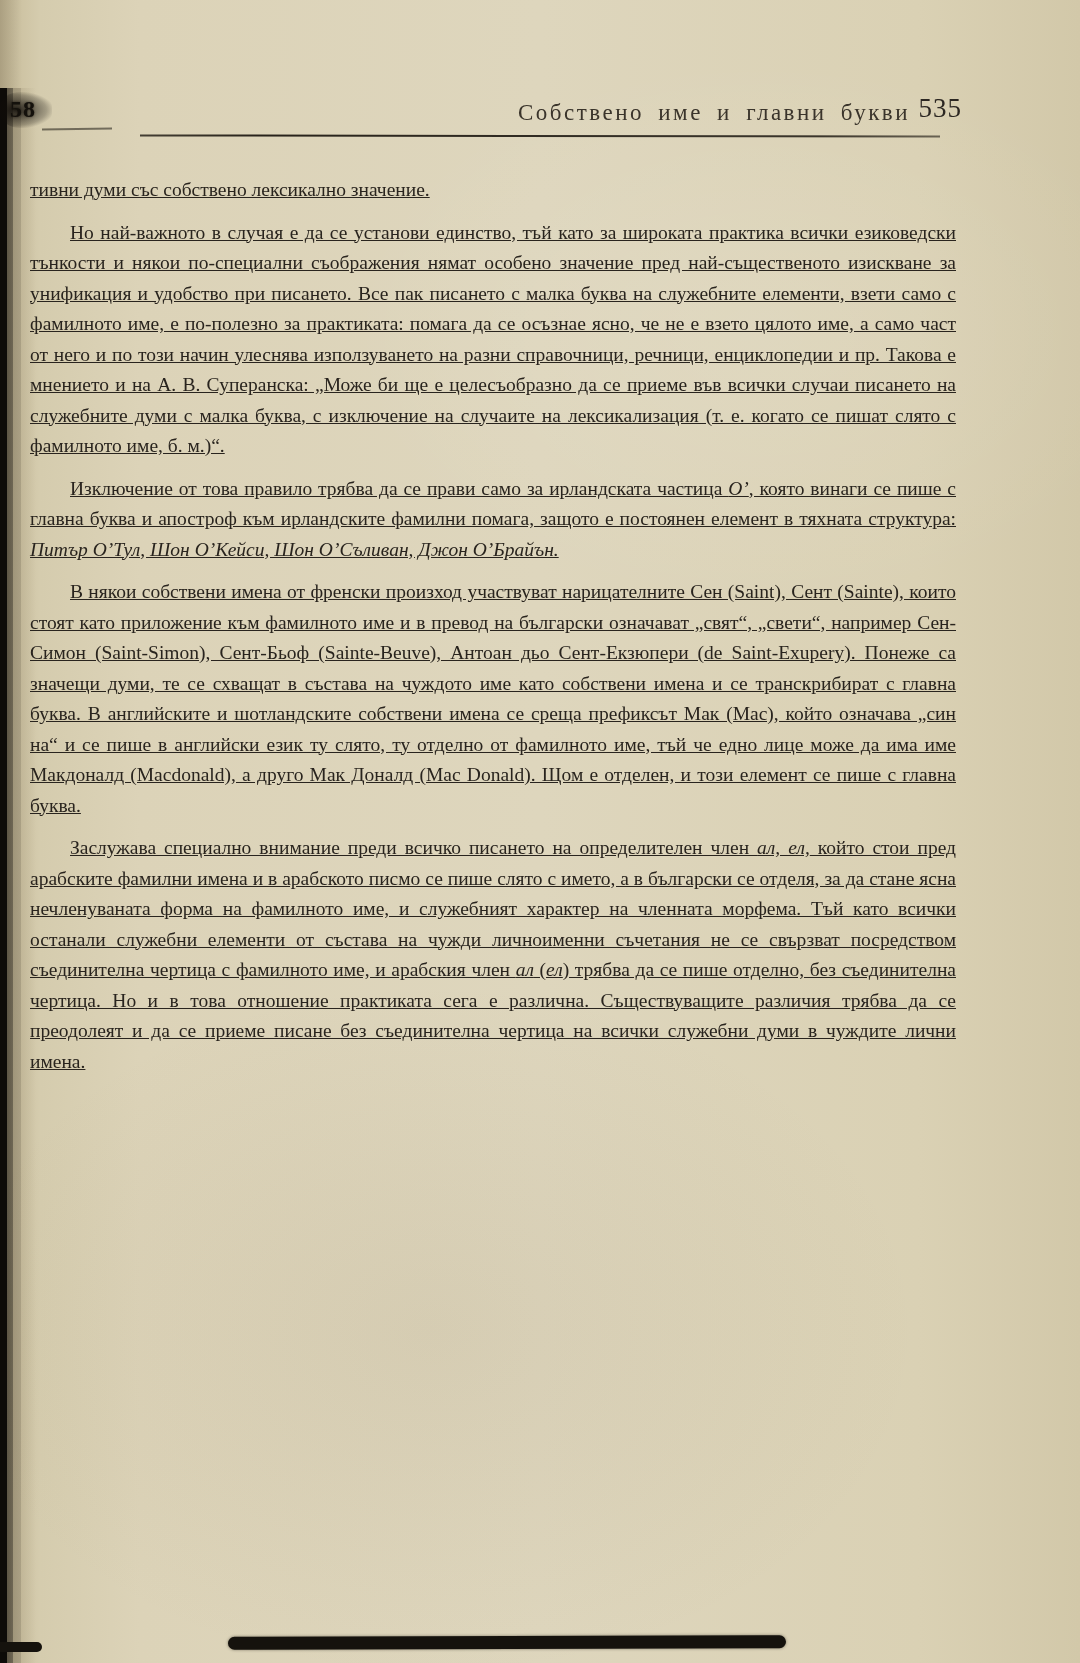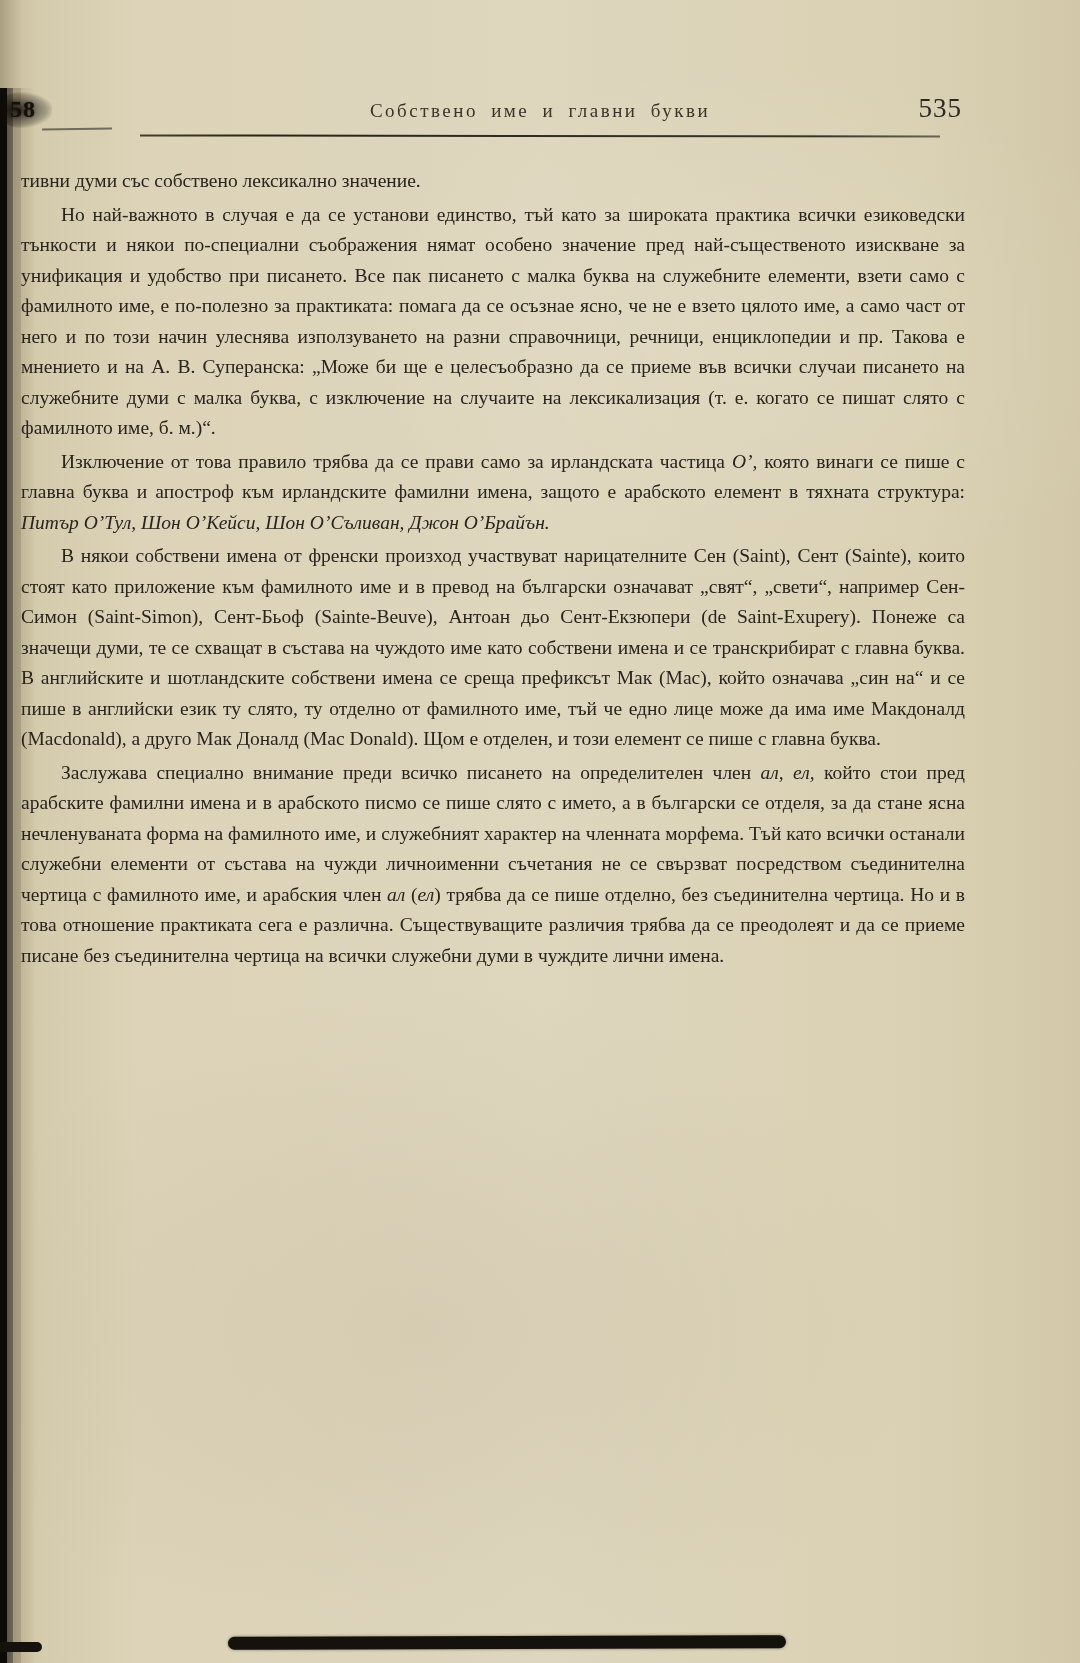--- a/index.html
+++ b/index.html
@@ -34,22 +34,22 @@
     border-radius:40%;
   }
   .corner-num{
     position:absolute;left:10px;top:96px;
     font-weight:bold;font-size:24px;color:#14110c;
     letter-spacing:1px;
     text-shadow:0 0 2px rgba(20,15,8,.6);
   }
   .running-header{
     position:absolute;top:100px;left:170px;right:170px;
-    text-align:center;
-    font-size:19px;letter-spacing:2.5px;word-spacing:6px;
+    text-align:right;
+    font-size:23px;letter-spacing:2.5px;word-spacing:6px;
     color:#3a342b;
   }
   .page-number{
     position:absolute;top:93px;right:118px;
     font-size:27px;color:#2c2722;letter-spacing:1px;
   }
   .header-rule{
     position:absolute;top:135px;left:140px;width:800px;height:2px;
     background:linear-gradient(90deg,rgba(30,25,18,.8),rgba(30,25,18,.95) 15%,rgba(30,25,18,.85) 85%,rgba(30,25,18,.6));
     transform:rotate(.08deg);
@@ -57,21 +57,21 @@
   .header-rule-tick{
     position:absolute;top:128px;left:42px;width:70px;height:2px;
     background:rgba(30,25,18,.55);transform:rotate(-1deg);
   }
   .content{
     position:absolute;top:163px;left:18px;right:112px;
     font-size:19.5px;line-height:30.5px;
     text-align:justify;
     color:#29241e;
   }
-  .content p{margin:3px;padding:0;}
+  .content p{margin:12px;padding:0;text-decoration:underline;}
   .content p.indent{text-indent:40px;}
   .it{font-style:italic;}
   .bottom-bar{
     position:absolute;left:228px;top:1636px;width:558px;height:13px;
     background:#15120d;border-radius:7px;
     transform:rotate(-.15deg);
     box-shadow:0 0 3px rgba(20,15,8,.5);
   }
   .bottom-bar-left{
     position:absolute;left:0px;top:1642px;width:42px;height:10px;
@@ -88,20 +88,20 @@
   <div class="corner-num">58</div>
 
   <div class="running-header">Собствено име и главни букви</div>
   <div class="page-number">535</div>
   <div class="header-rule-tick"></div>
   <div class="header-rule"></div>
 
   <div class="content" id="content">
       <p class=""><span>тивни думи със собствено лексикално значение.</span></p>
       <p class="indent"><span>Но най-важното в случая е да се установи единство, тъй като за широката практика всички езиковедски тънкости и някои по-специални съображения нямат особено значение пред най-същественото изискване за унификация и удобство при писането. Все пак писането с малка буква на служебните елементи, взети само с фамилното име, е по-полезно за практиката: помага да се осъзнае ясно, че не е взето цялото име, а само част от него и по този начин улеснява използуването на разни справочници, речници, енциклопедии и пр. Такова е мнението и на А. В. Суперанска: „Може би ще е целесъобразно да се приеме във всички случаи писането на служебните думи с малка буква, с изключение на случаите на лексикализация (т. е. когато се пишат слято с фамилното име, б. м.)“.</span></p>
-      <p class="indent"><span>Изключение от това правило трябва да се прави само за ирландската частица </span><span class="it">О’</span><span>, която винаги се пише с главна буква и апостроф към ирландските фамилни имена, защото е арабското елемент в тяхната структура: </span><span class="it">Питър О’Тул, Шон О’Кейси, Шон О’Съливан, Джон О’Брайън.</span></p>
+      <p class="indent"><span>Изключение от това правило трябва да се прави само за ирландската частица </span><span class="it">О’</span><span>, която винаги се пише с главна буква и апостроф към ирландските фамилни помага, защото е постоянен елемент в тяхната структура: </span><span class="it">Питър О’Тул, Шон О’Кейси, Шон О’Съливан, Джон О’Брайън.</span></p>
       <p class="indent"><span>В някои собствени имена от френски произход участвуват нарицателните Сен (Saint), Сент (Sainte), които стоят като приложение към фамилното име и в превод на български означават „свят“, „свети“, например Сен-Симон (Saint-Simon), Сент-Бьоф (Sainte-Beuve), Антоан дьо Сент-Екзюпери (de Saint-Exupery). Понеже са значещи думи, те се схващат в състава на чуждото име като собствени имена и се транскрибират с главна буква. В английските и шотландските собствени имена се среща префиксът Мак (Mac), който означава „син на“ и се пише в английски език ту слято, ту отделно от фамилното име, тъй че едно лице може да има име Макдоналд (Macdonald), а друго Мак Доналд (Mac Donald). Щом е отделен, и този елемент се пише с главна буква.</span></p>
       <p class="indent"><span>Заслужава специално внимание преди всичко писането на определителен член </span><span class="it">ал, ел,</span><span> който стои пред арабските фамилни имена и в арабското писмо се пише слято с името, а в български се отделя, за да стане ясна нечленуваната форма на фамилното име, и служебният характер на членната морфема. Тъй като всички останали служебни елементи от състава на чужди личноименни съчетания не се свързват посредством съединителна чертица с фамилното име, и арабския член </span><span class="it">ал</span><span> (</span><span class="it">ел</span><span>) трябва да се пише отделно, без съединителна чертица. Но и в това отношение практиката сега е различна. Съществуващите различия трябва да се преодолеят и да се приеме писане без съединителна чертица на всички служебни думи в чуждите лични имена.</span></p>
     </div>
 
   <div class="bottom-bar"></div>
   <div class="bottom-bar-left"></div>
 </div>
 
 </body></html>

